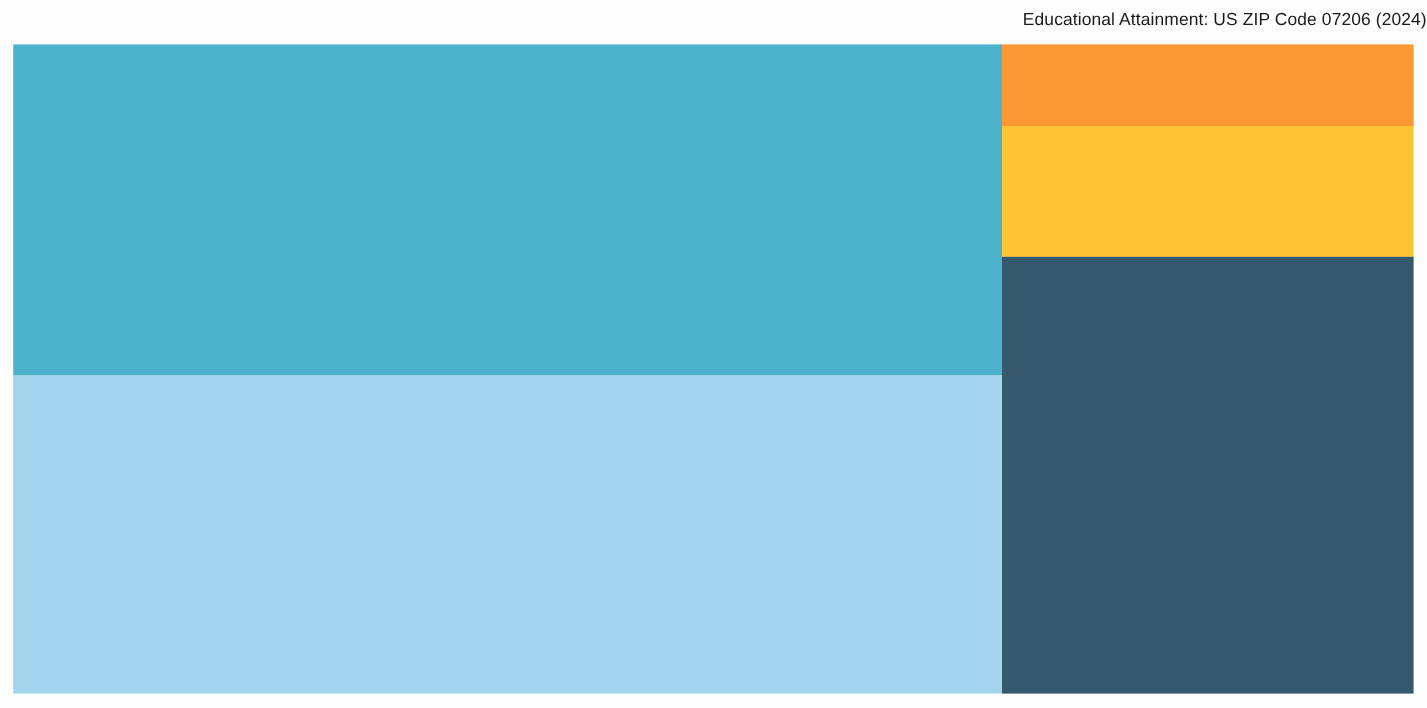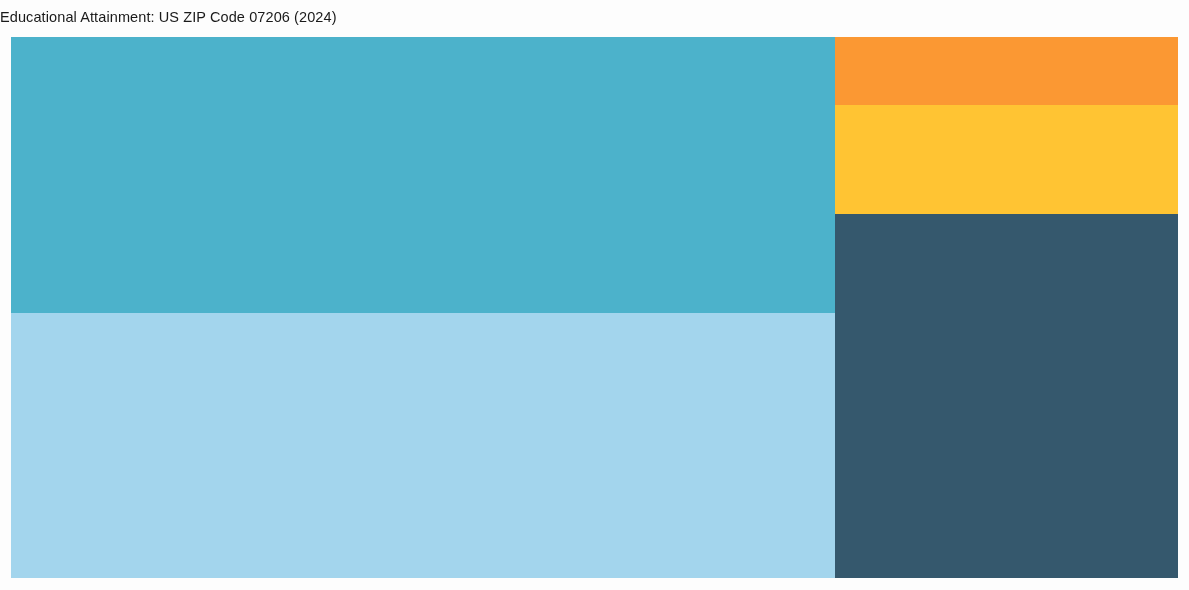--- a/index.html
+++ b/index.html
@@ -20,21 +20,21 @@
     left: 0; top: 0;
     width: 1189px;
     height: 590px;
     background: #fdfdfd;
   }
   #chart-title {
     position: absolute;
     left: 0;
     top: 8px;
     width: 1189px;
-    text-align: left;
+    text-align: right;
     font-size: 14.5px;
     color: #1a1a1a;
     font-family: "Liberation Sans", sans-serif;
     letter-spacing: 0.1px;
     line-height: 18px;
     white-space: nowrap;
   }
   #plot-area {
     position: absolute;
     left: 11px;

